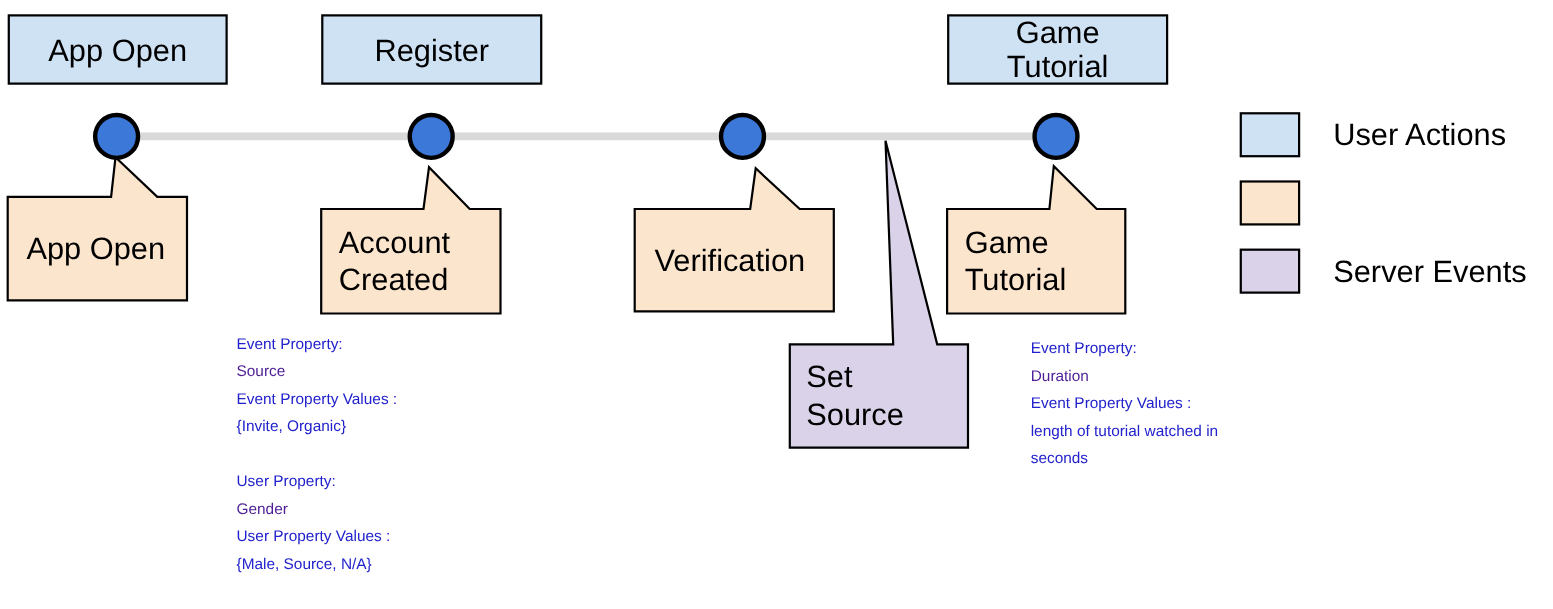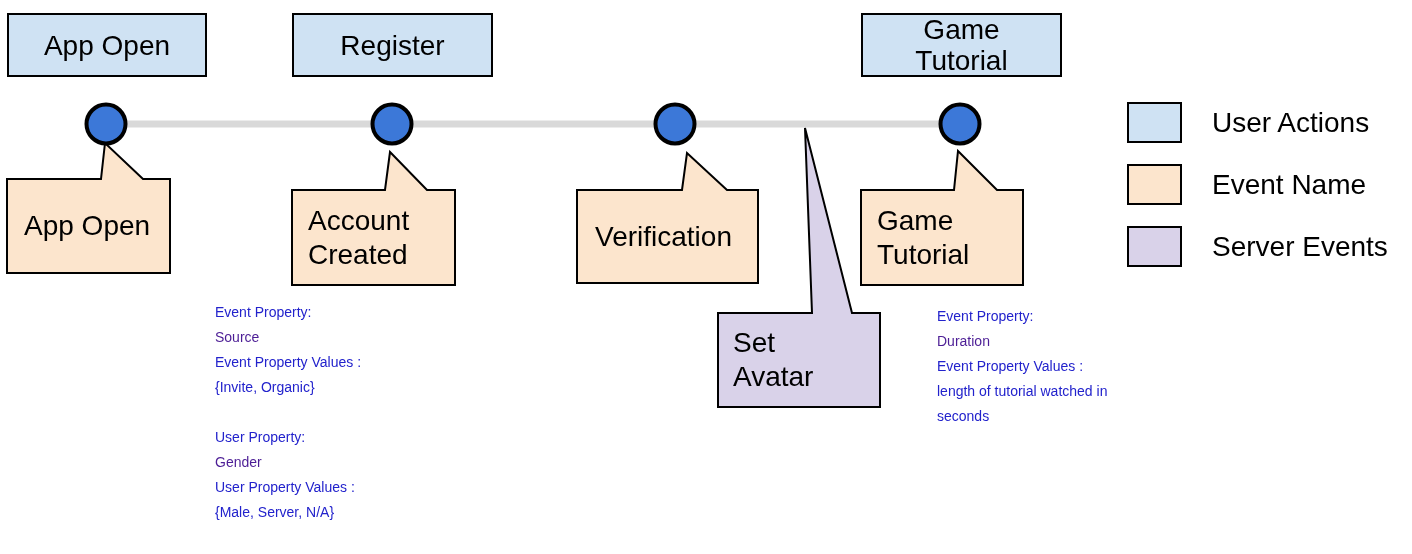--- a/index.html
+++ b/index.html
@@ -95,48 +95,47 @@
   <div class="callout-text" style="left:577px;top:190px;width:181px;height:93px;padding-left:18px">
     <span>Verification</span>
   </div>
   <div class="callout-text" style="left:861px;top:190px;width:162px;height:95px;padding-left:16px">
     <span>Game
 Tutorial</span>
   </div>
 
   <div class="callout-text" style="left:718px;top:313px;width:162px;height:94px;padding-left:15px">
     <span>Set
-Avatar</span>
+Source</span>
   </div>
 
   <div class="legend">
     <div class="legend-row">
       <div class="legend-swatch sw-blue"></div>
       <div class="legend-label">User Actions</div>
     </div>
     <div class="legend-row">
       <div class="legend-swatch sw-orange"></div>
-      <div class="legend-label">Event Name</div>
     </div>
     <div class="legend-row">
       <div class="legend-swatch sw-purple"></div>
       <div class="legend-label">Server Events</div>
     </div>
   </div>
 
   <div class="annotation" style="left:215px;top:300px">
     <div class="ann-line">Event Property:</div>
     <div class="ann-line val">Source</div>
     <div class="ann-line">Event Property Values :</div>
     <div class="ann-line">{Invite, Organic}</div>
     <div class="ann-line"></div>
     <div class="ann-line">User Property:</div>
     <div class="ann-line val">Gender</div>
     <div class="ann-line">User Property Values :</div>
-    <div class="ann-line">{Male, Server, N/A}</div>
+    <div class="ann-line">{Male, Source, N/A}</div>
   </div>
 
   <div class="annotation" style="left:937px;top:304px">
     <div class="ann-line">Event Property:</div>
     <div class="ann-line val">Duration</div>
     <div class="ann-line">Event Property Values :</div>
     <div class="ann-line">length of tutorial watched in</div>
     <div class="ann-line">seconds</div>
   </div>
 

